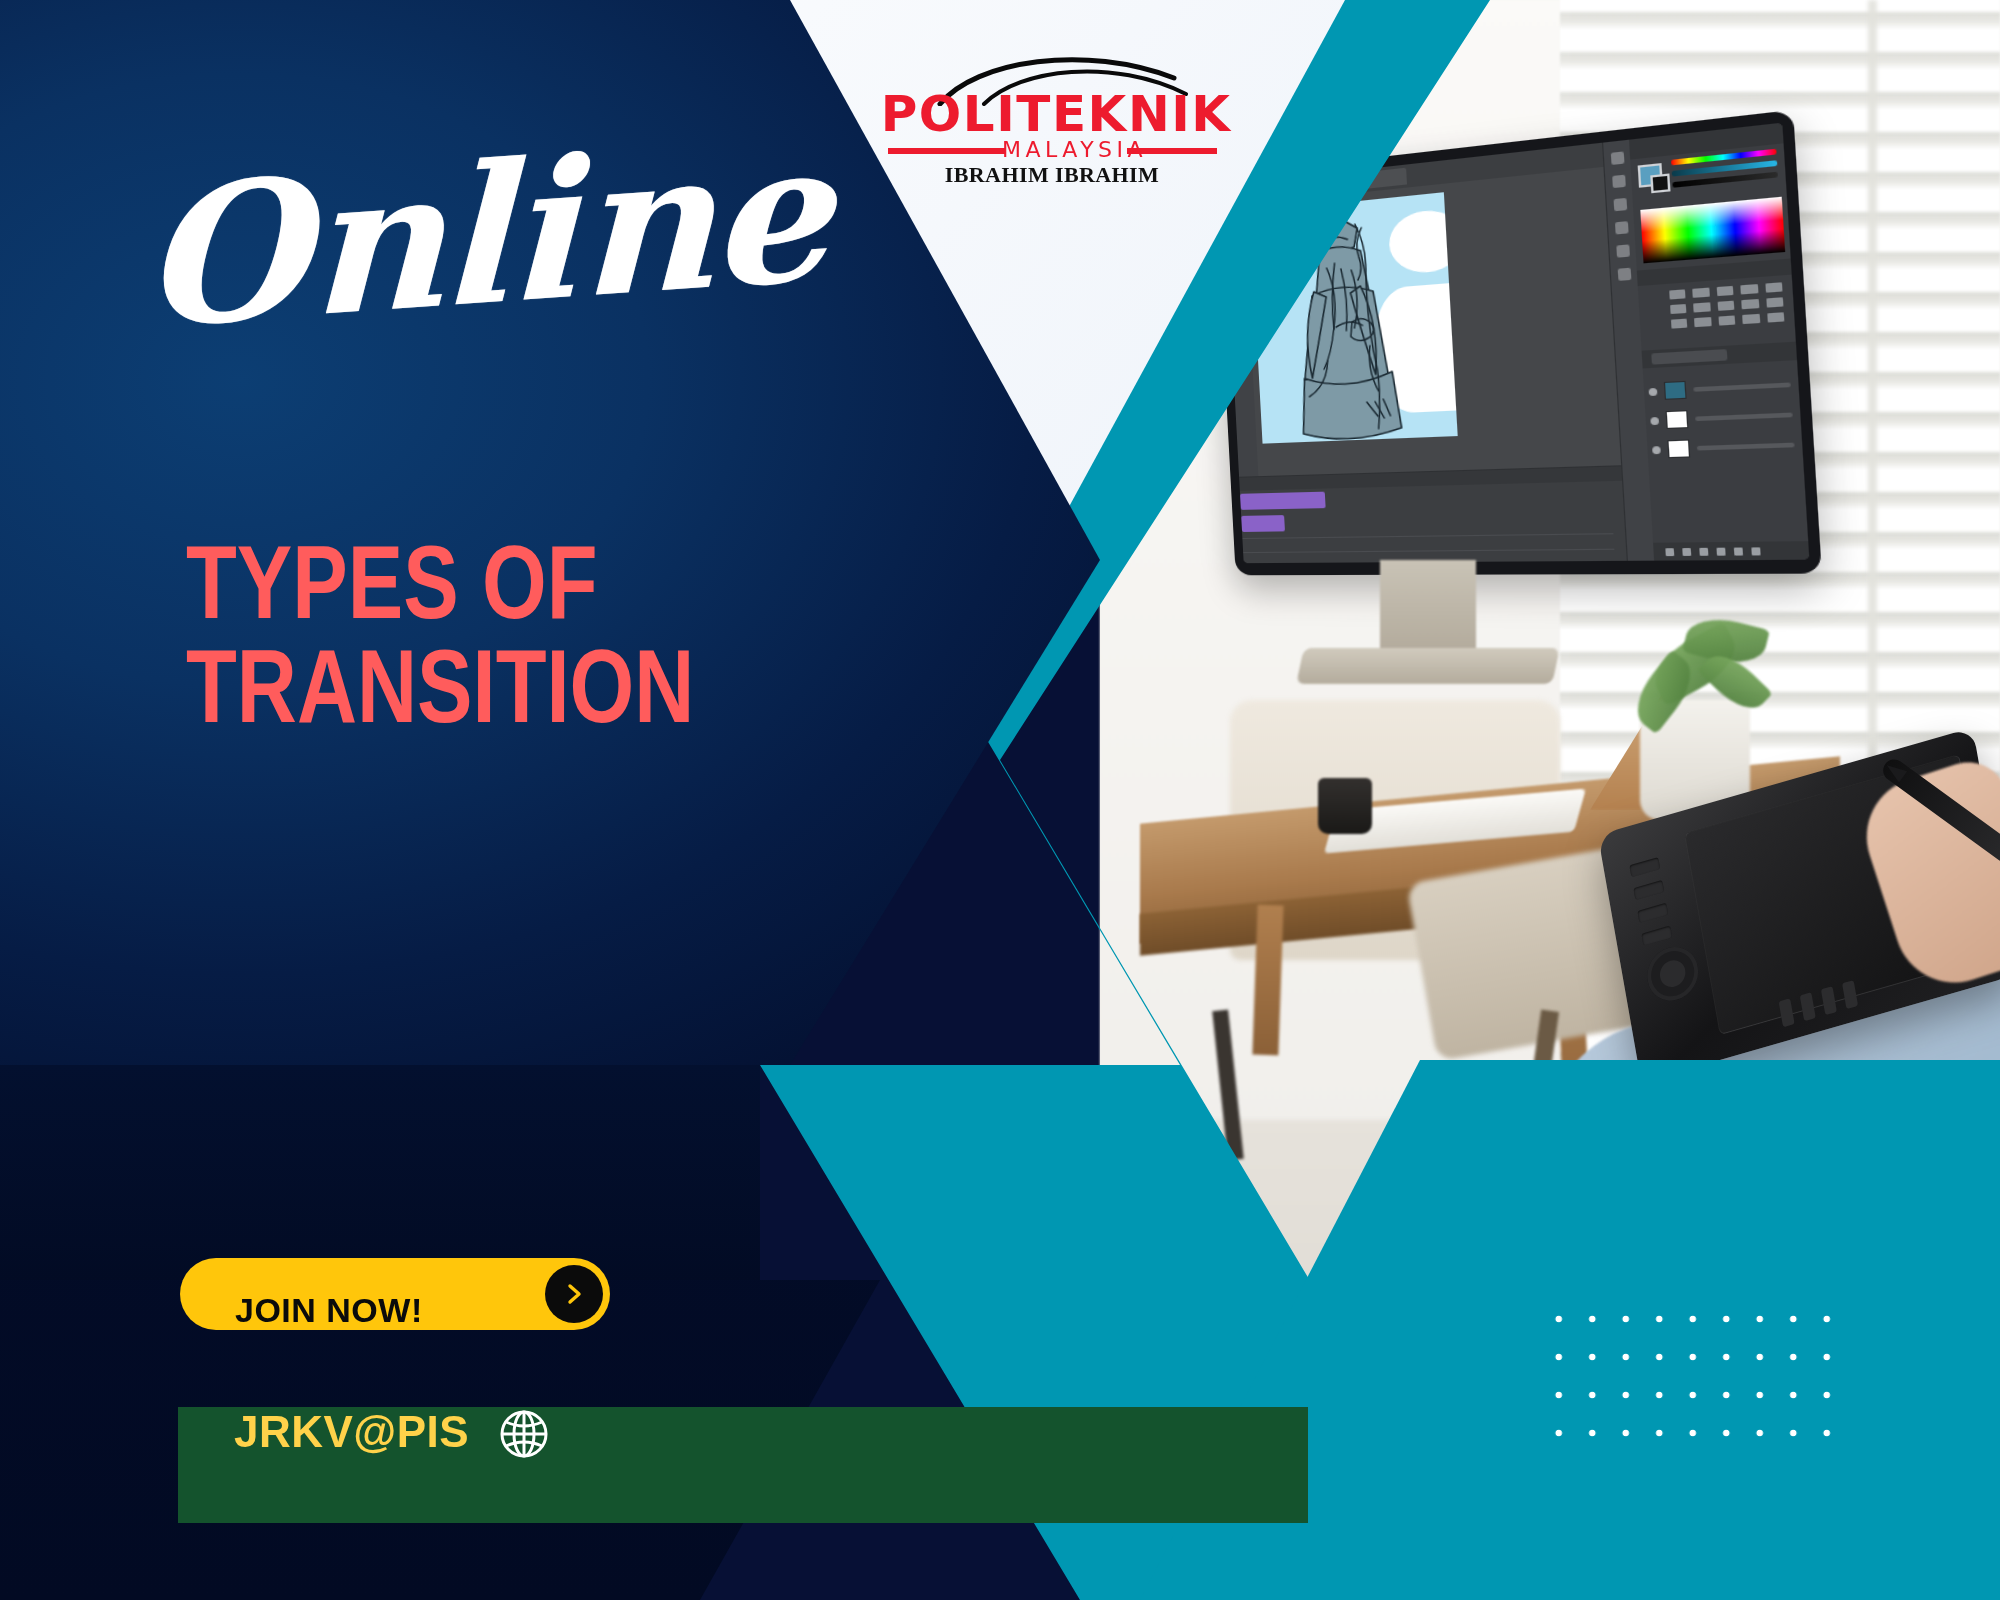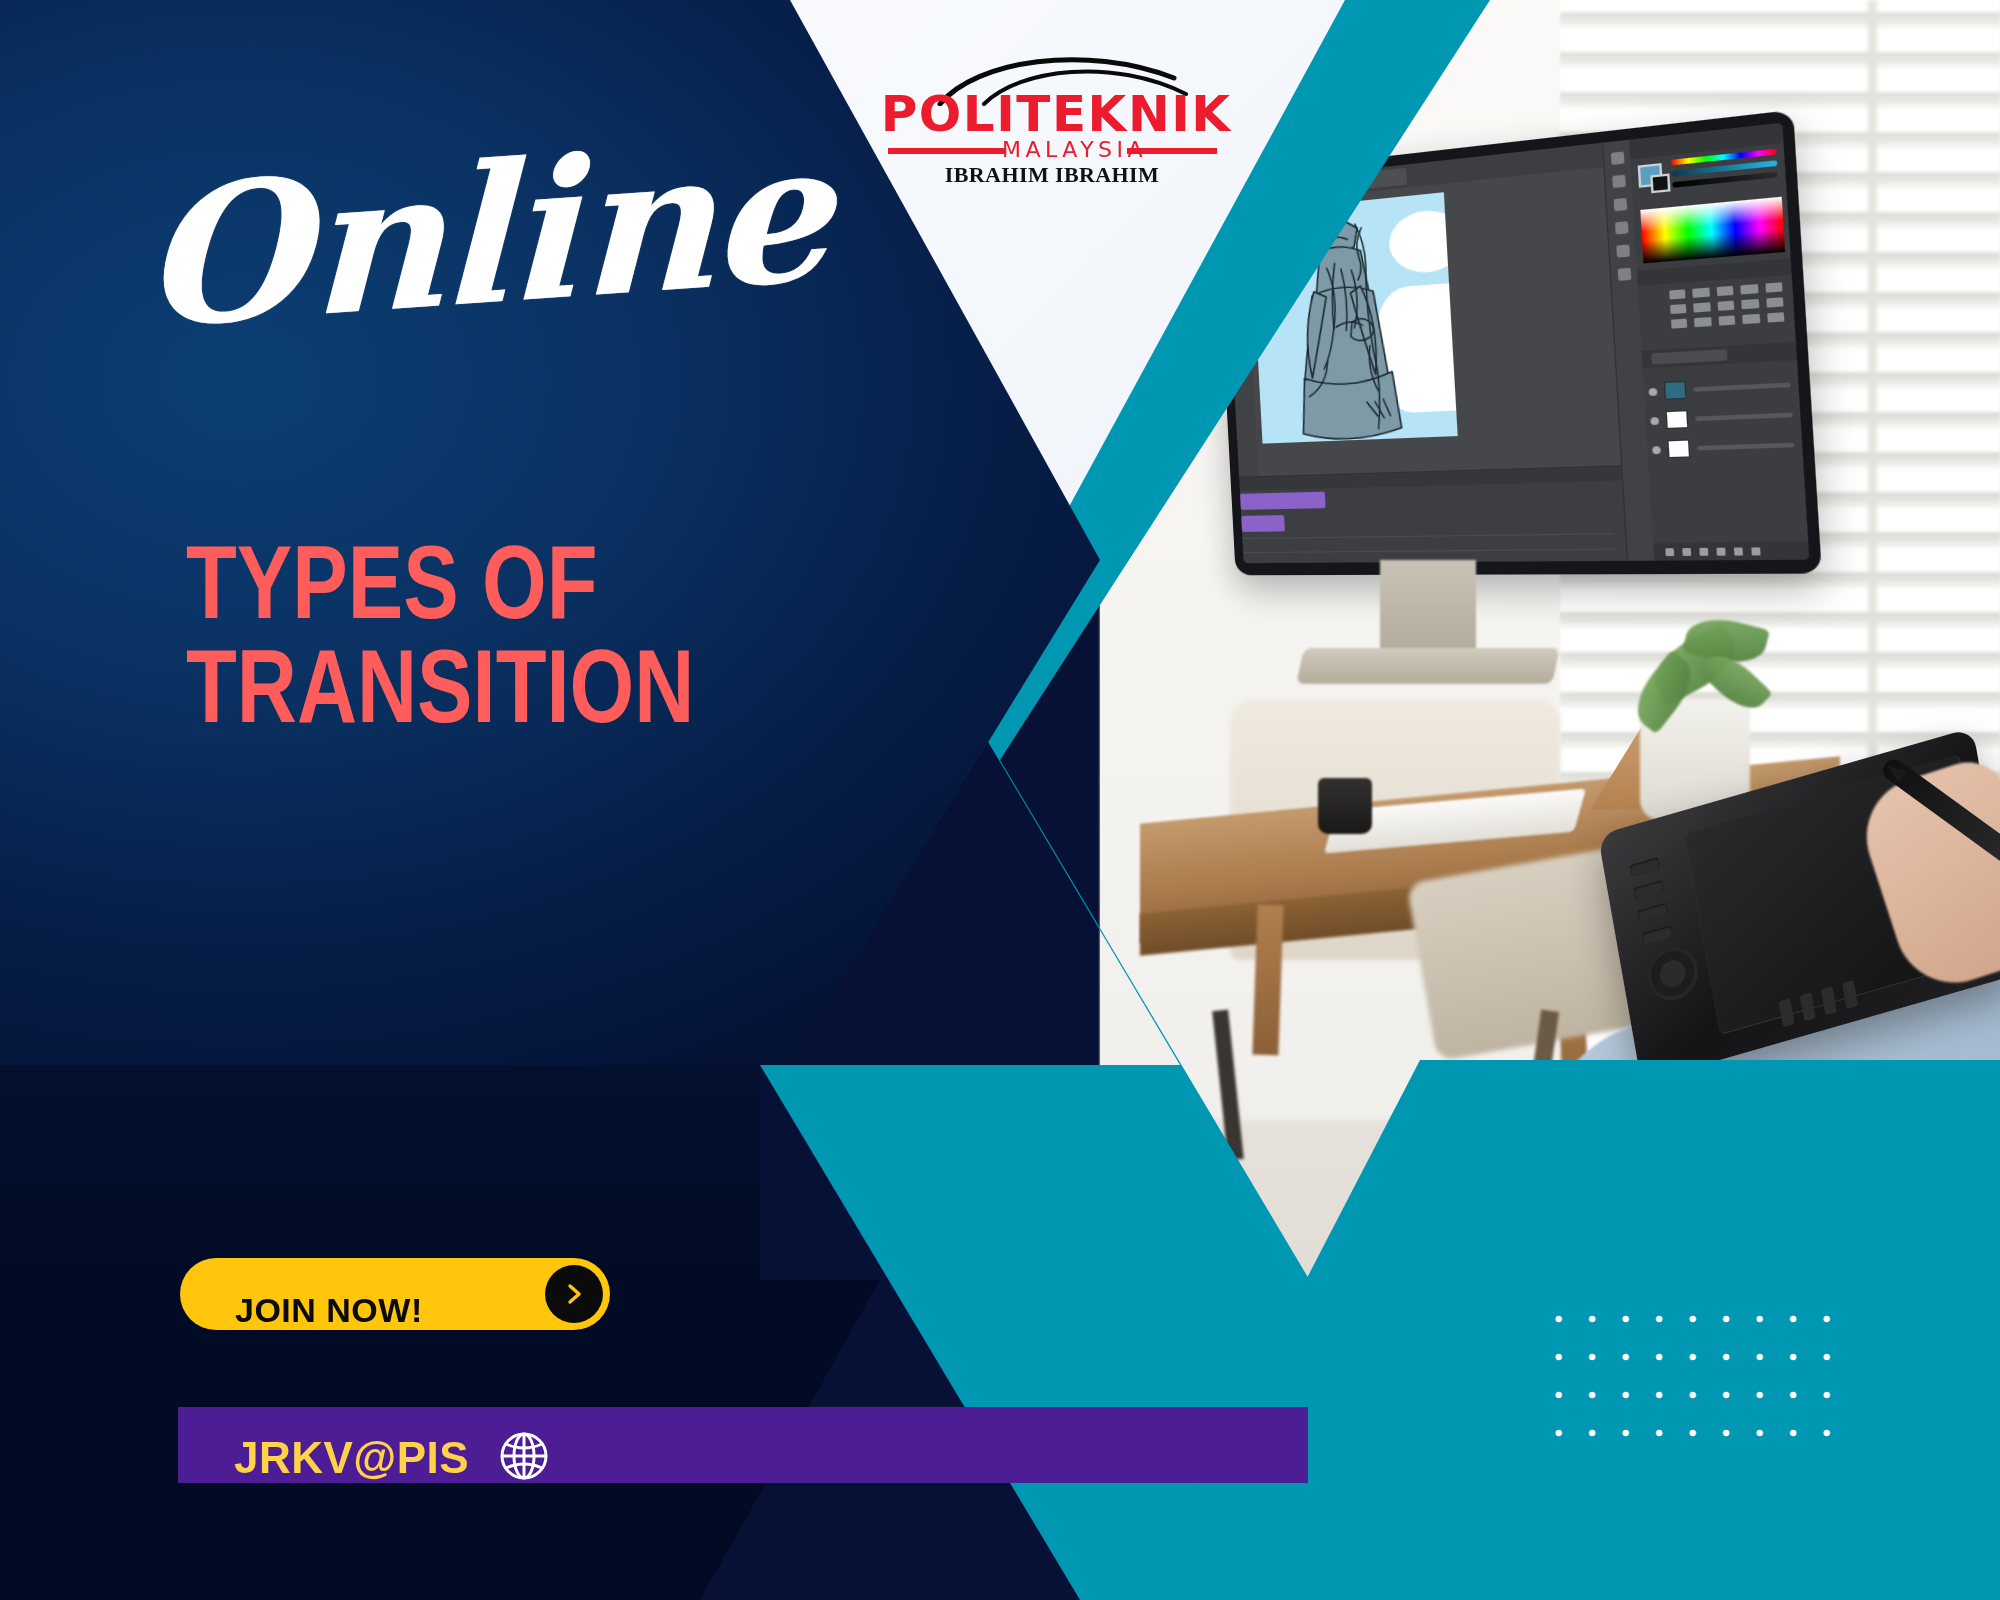--- a/index.html
+++ b/index.html
@@ -368,22 +368,22 @@
     margin-left:55px;font-family:"Liberation Sans", sans-serif;
   }
   .join-circle{
     position:absolute;right:7px;top:7px;width:58px;height:58px;border-radius:50%;
     background:#0b0b0b;display:flex;align-items:center;justify-content:center;
   }
   .join-circle svg{display:block;}
 
   
   .bar{
-    position:absolute;left:178px;top:1407px;width:1130px;height:76px;
-    background:#4c1d95;display:flex;align-items:flex-end;
+    position:absolute;left:178px;top:1407px;width:1130px;height:116px;
+    background:#14532d;display:flex;align-items:flex-start;
   }
   .bar-handle{
     color:#FFD24A;font-size:44px;font-weight:700;letter-spacing:.5px;
     margin-left:56px;font-family:"Liberation Sans", sans-serif;
   }
   .globe{margin-left:28px;display:flex;align-items:center;}
 </style>
 </head>
 <body>
 

